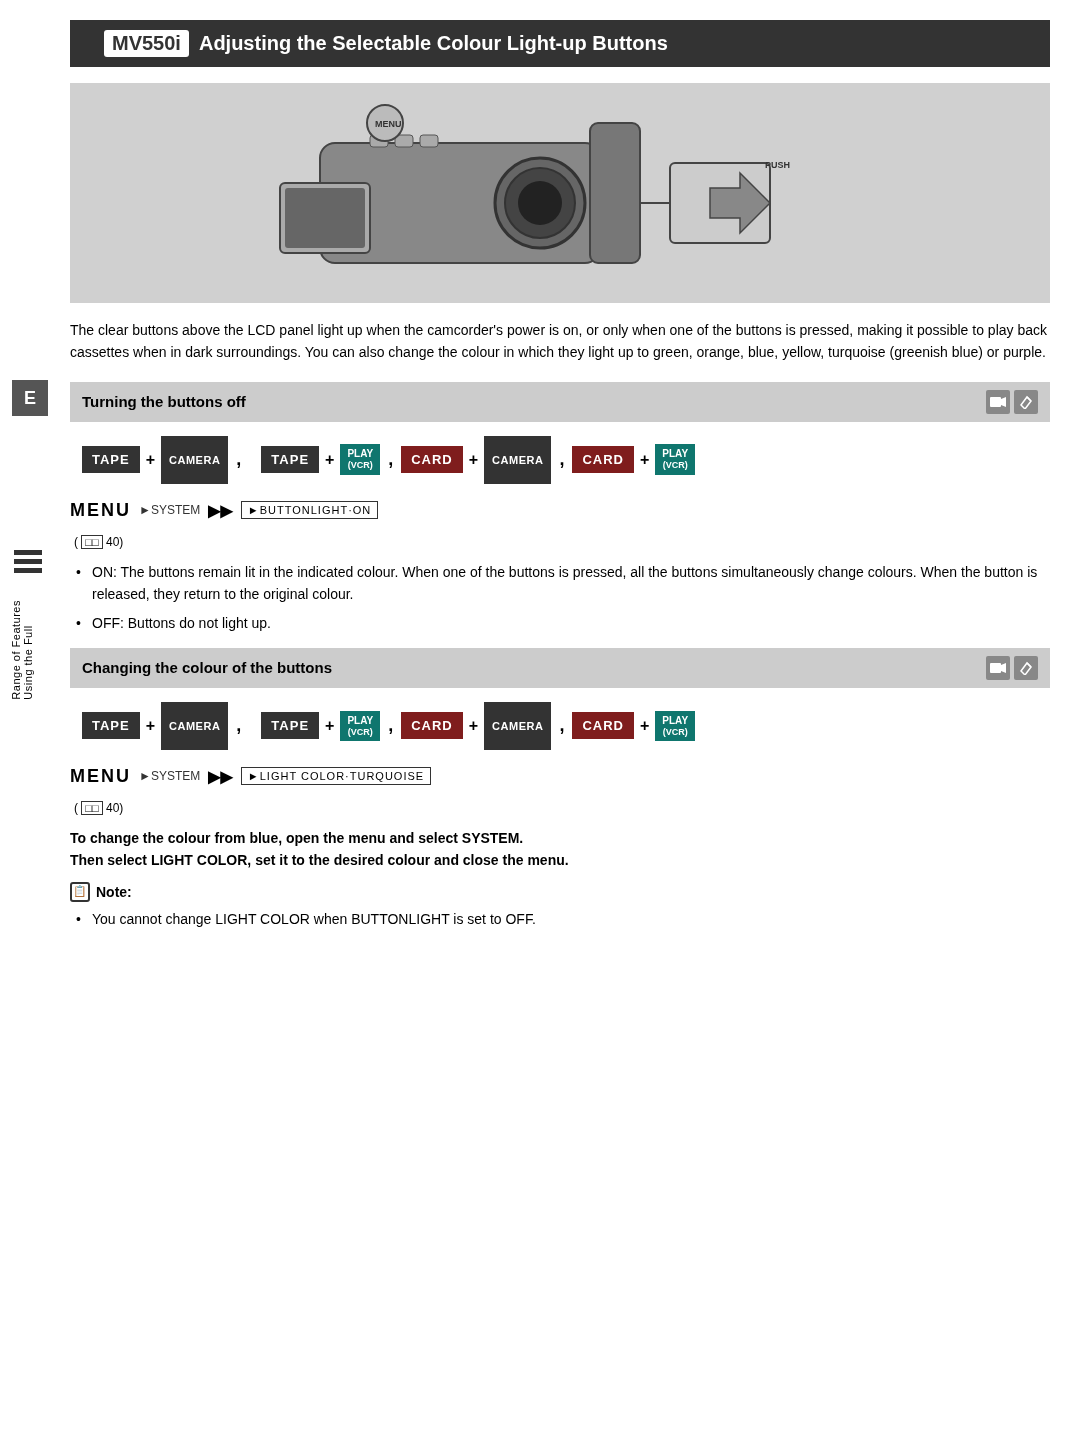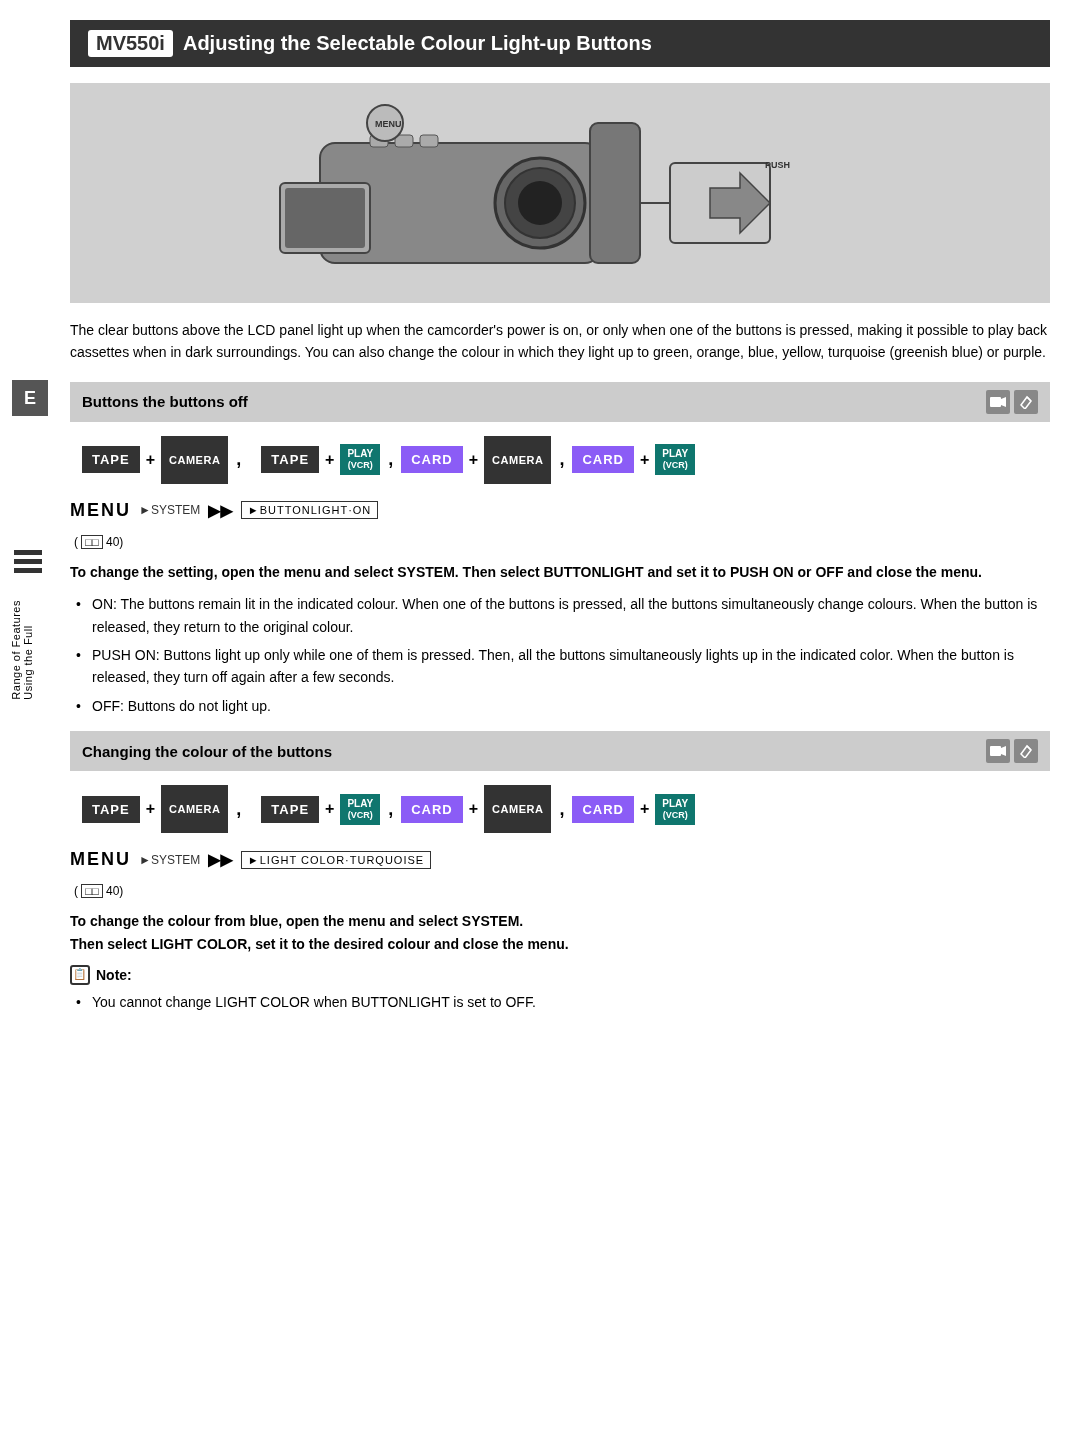--- a/index.html
+++ b/index.html
@@ -87,20 +87,21 @@
       gap: 10px;
     }
 
     .title-model {
       background: #fff;
       color: #333;
       padding: 2px 8px;
       font-weight: bold;
       font-size: 20px;
       border-radius: 3px;
+      margin-left: 16px;
     }
 
     
     .camera-image-area {
       background: #d0d0d0;
       width: 100%;
       height: 220px;
       margin-bottom: 16px;
       display: flex;
       align-items: center;
@@ -178,21 +179,21 @@
       background: #333;
       color: #fff;
       font-weight: bold;
       font-size: 11px;
       padding: 18px 8px;
       border: none;
       letter-spacing: 0.5px;
     }
 
     .btn-card {
-      background: #8b5cf6;
+      background: #7f1d1d;
       color: #fff;
       font-weight: bold;
       font-size: 13px;
       padding: 6px 10px;
       border: none;
       letter-spacing: 1px;
     }
 
     .btn-play-vcr {
       background: #0f766e;
@@ -370,21 +371,21 @@
           <text x="545" y="75" font-size="9" fill="#333" font-weight="bold">PUSH</text>
 
           <line x1="420" y1="110" x2="450" y2="110" stroke="#444" stroke-width="2"></line>
         </svg>
       </div>
     </div>
 
     <p class="description-text">The clear buttons above the LCD panel light up when the camcorder's power is on, or only when one of the buttons is pressed, making it possible to play back cassettes when in dark surroundings. You can also change the colour in which they light up to green, orange, blue, yellow, turquoise (greenish blue) or purple.</p>
 
     <div class="section-header">
-      <span>Buttons the buttons off</span>
+      <span>Turning the buttons off</span>
       <div class="section-header-icons">
         <div class="header-icon">
           <svg width="16" height="14" viewBox="0 0 16 14" xmlns="http://www.w3.org/2000/svg">
             <rect x="0" y="2" width="11" height="10" rx="1" fill="#fff"></rect>
             <polygon points="11,4 16,2 16,12 11,10" fill="#fff"></polygon>
           </svg>
         </div>
         <div class="header-icon">
           <svg width="14" height="14" viewBox="0 0 14 14" xmlns="http://www.w3.org/2000/svg">
             <path d="M2 10 L8 2 L12 6 L6 14 Z" fill="none" stroke="#fff" stroke-width="1.5"></path>
@@ -421,27 +422,23 @@
     <div class="menu-row">
       <span class="menu-label">MENU</span>
       <span class="menu-arrow">►SYSTEM</span>
       <span class="menu-double-arrow">▶▶</span>
       <span class="menu-sub-item">►BUTTONLIGHT·ON</span>
     </div>
     <div style="font-size:12px; margin-bottom:12px; margin-left:4px;">
       <span>( </span><span class="box-ref">□□</span><span> 40)</span>
     </div>
 
-    <p class="body-bold">
-      To change the setting, open the menu and select SYSTEM. Then select BUTTONLIGHT and set it to PUSH ON or OFF and close the menu.
-    </p>
 
     <ul class="bullet-list">
       <li>ON: The buttons remain lit in the indicated colour. When one of the buttons is pressed, all the buttons simultaneously change colours. When the button is released, they return to the original colour.</li>
-      <li>PUSH ON: Buttons light up only while one of them is pressed. Then, all the buttons simultaneously lights up in the indicated color. When the button is released, they turn off again after a few seconds.</li>
       <li>OFF: Buttons do not light up.</li>
     </ul>
 
     <div class="section-header">
       <span>Changing the colour of the buttons</span>
       <div class="section-header-icons">
         <div class="header-icon">
           <svg width="16" height="14" viewBox="0 0 16 14" xmlns="http://www.w3.org/2000/svg">
             <rect x="0" y="2" width="11" height="10" rx="1" fill="#fff"></rect>
             <polygon points="11,4 16,2 16,12 11,10" fill="#fff"></polygon>

